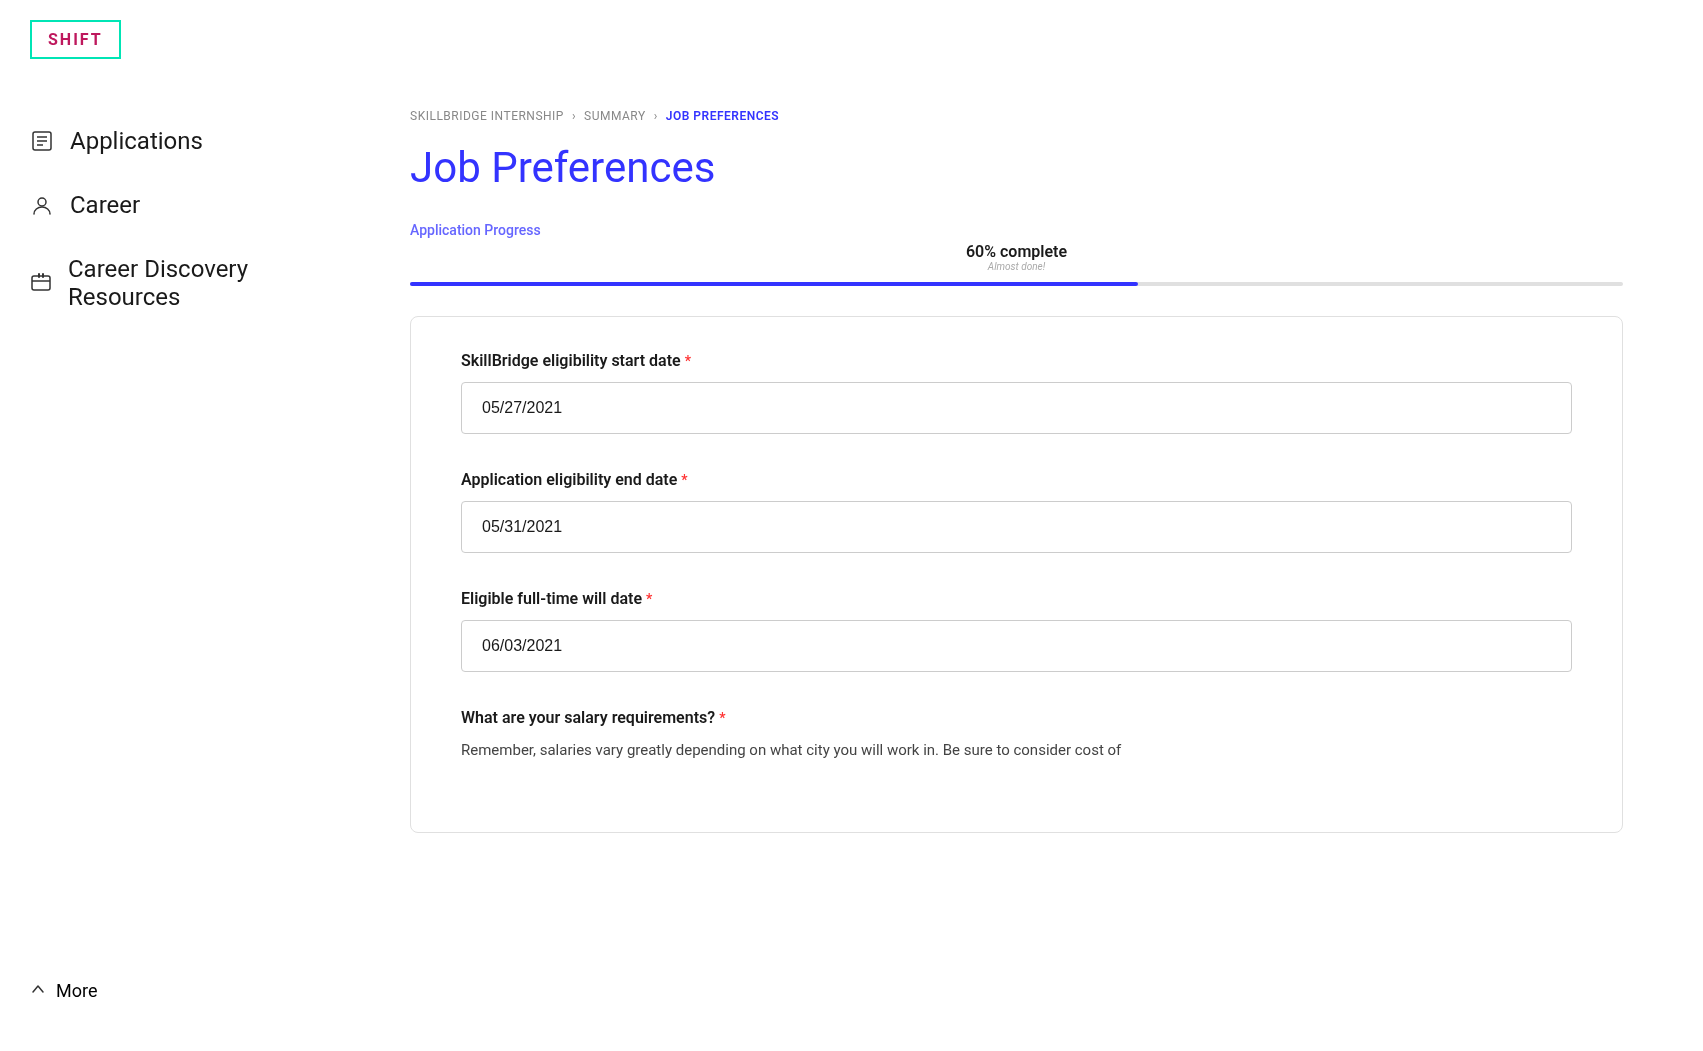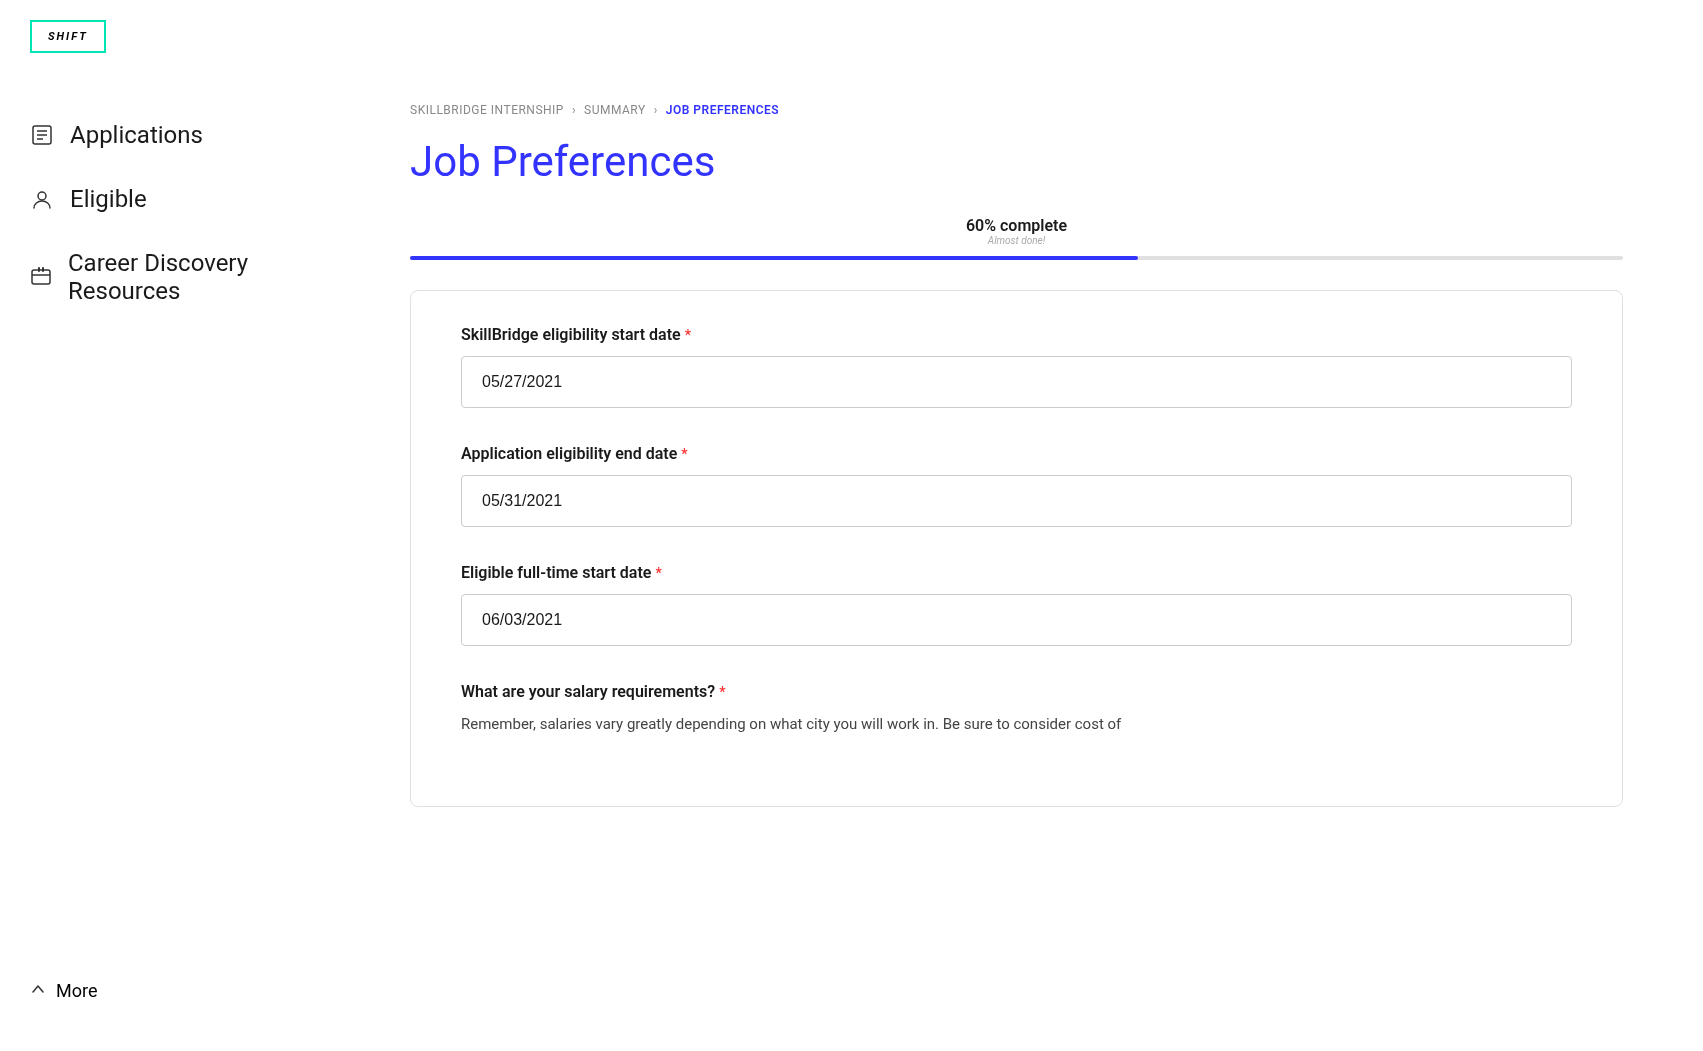--- a/index.html
+++ b/index.html
@@ -28,25 +28,24 @@
 
     .logo-box {
       border: 2px solid #00e5b5;
       padding: 8px 16px;
       display: inline-flex;
       align-items: center;
       justify-content: center;
     }
 
     .logo-text {
-      color: #000000;
+      color: #be185d;
       font-weight: 700;
-      font-size: 11px;
+      font-size: 16px;
       letter-spacing: 2px;
-      font-style: italic;
     }
 
     
     .main-layout {
       display: flex;
       flex: 1;
     }
 
     
     .sidebar {
@@ -245,21 +244,21 @@
       <span>Applications</span>
     </div>
 
     <div class="sidebar-item">
       <span class="sidebar-icon">
         <svg width="22" height="22" viewBox="0 0 22 22" fill="none" xmlns="http://www.w3.org/2000/svg">
           <circle cx="11" cy="8" r="4" stroke="#333" stroke-width="1.5" fill="none"></circle>
           <path d="M3 20c0-4 3.6-7 8-7s8 3 8 7" stroke="#333" stroke-width="1.5" fill="none" stroke-linecap="round"></path>
         </svg>
       </span>
-      <span>Eligible</span>
+      <span>Career</span>
     </div>
 
     <div class="sidebar-item">
       <span class="sidebar-icon">
         <svg width="22" height="22" viewBox="0 0 22 22" fill="none" xmlns="http://www.w3.org/2000/svg">
           <rect x="2" y="4" width="18" height="14" rx="2" stroke="#333" stroke-width="1.5" fill="none"></rect>
           <line x1="2" y1="9" x2="20" y2="9" stroke="#333" stroke-width="1.5"></line>
           <rect x="8" y="1" width="2" height="5" rx="1" fill="#333"></rect>
           <rect x="12" y="1" width="2" height="5" rx="1" fill="#333"></rect>
         </svg>
@@ -284,20 +283,21 @@
       <span class="breadcrumb-item">SKILLBRIDGE INTERNSHIP</span>
       <span class="breadcrumb-separator">›</span>
       <span class="breadcrumb-item">SUMMARY</span>
       <span class="breadcrumb-separator">›</span>
       <span class="breadcrumb-item active">JOB PREFERENCES</span>
     </div>
 
     <h1 class="page-title">Job Preferences</h1>
 
     <div class="progress-section">
+      <div class="progress-label">Application Progress</div>
       <div class="progress-row">
         <span class="progress-complete">60% complete</span>
         <span class="progress-hint">Almost done!</span>
       </div>
       <div class="progress-bar-container">
         <div class="progress-bar-fill" style="width: 60%"></div>
       </div>
     </div>
 
     <div class="form-card">
@@ -313,21 +313,21 @@
       <div class="form-group">
         <label class="form-label">
           <span>Application eligibility end date</span>
           <span class="required-star">*</span>
         </label>
         <input class="form-input" type="text" value="05/31/2021" style="">
       </div>
 
       <div class="form-group">
         <label class="form-label">
-          <span>Eligible full-time start date</span>
+          <span>Eligible full-time will date</span>
           <span class="required-star">*</span>
         </label>
         <input class="form-input" type="text" value="06/03/2021" style="">
       </div>
 
       <div class="form-group">
         <label class="form-label">
           <span>What are your salary requirements?</span>
           <span class="required-star">*</span>
         </label>

